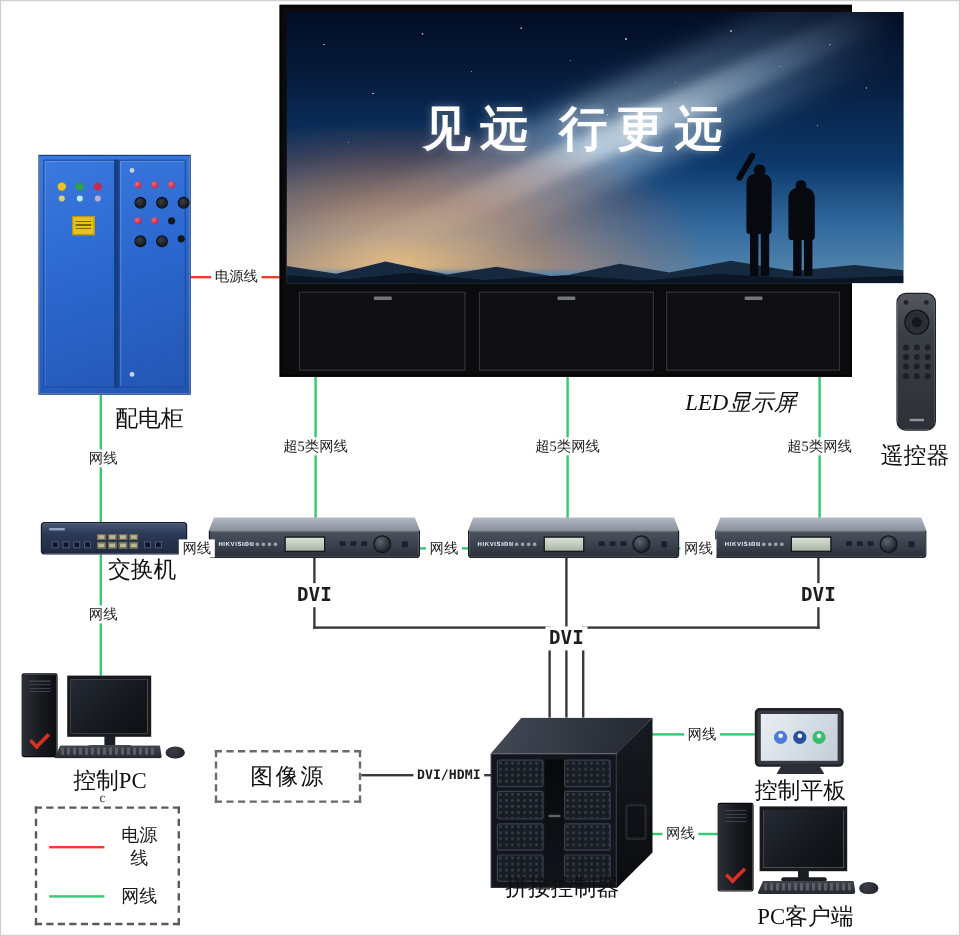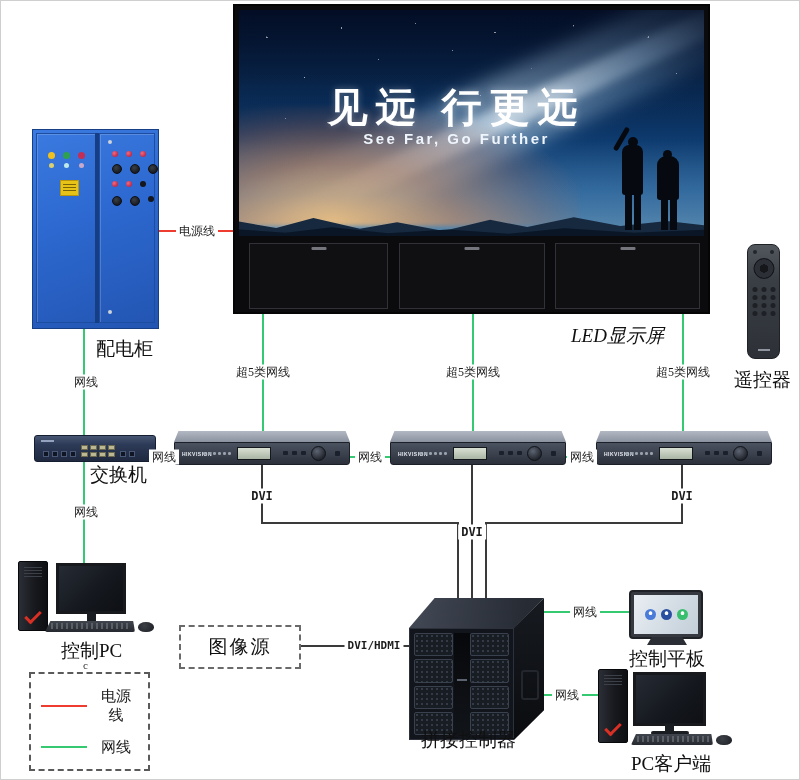--- a/index.html
+++ b/index.html
@@ -3,26 +3,26 @@
 <meta charset="utf-8">
 <style>
   html,body{margin:0;padding:0;background:#fff;}
   .stage{position:relative;width:800px;height:780px;background:#fff;border:1px solid #cfcfcf;box-sizing:border-box;overflow:hidden;font-family:"Liberation Serif",serif;}
   
   .hline,.vline{position:absolute;z-index:1;}
   .gline{background:#35c972;}
   .rline{background:#ee3d30;}
   .kline{background:#3a3a3a;}
   .cable-label{position:absolute;transform:translate(-50%,-50%);background:#fff;padding:0 3px;font:12px "Liberation Serif",serif;color:#1c1c1c;white-space:nowrap;z-index:6;line-height:1.25;}
-  .mono{font-family:"DejaVu Sans Mono",monospace;font-weight:bold;font-size:12px;}
+  .mono{font-family:"DejaVu Sans Mono",monospace;font-weight:bold;font-size:16px;}
   .dev-label{position:absolute;font:19px "Liberation Serif",serif;color:#101010;white-space:nowrap;z-index:5;}
   .center{text-align:center;}
   
   .screen-frame{position:absolute;left:232px;top:3px;width:477px;height:310px;background:#0b0b0d;border:2px solid #050505;box-sizing:border-box;z-index:2;}
-  .screen-img{position:absolute;left:4px;top:4px;width:465px;height:226px;overflow:hidden;background:linear-gradient(180deg,#04122e 0%,#082448 30%,#0d3a6e 58%,#2a6296 80%,#4b7fa6 96%);}
+  .screen-img{position:absolute;left:4px;top:4px;width:514px;height:226px;overflow:hidden;background:linear-gradient(180deg,#04122e 0%,#082448 30%,#0d3a6e 58%,#2a6296 80%,#4b7fa6 96%);}
   .stars{position:absolute;inset:0;background-image:
     radial-gradient(1.4px 1.4px at 6% 12%,rgba(255,255,255,.9) 50%,transparent 55%),
     radial-gradient(1.2px 1.2px at 14% 30%,rgba(255,255,255,.8) 50%,transparent 55%),
     radial-gradient(1.6px 1.6px at 22% 8%,rgba(255,255,255,.95) 50%,transparent 55%),
     radial-gradient(1px 1px at 30% 22%,rgba(255,255,255,.7) 50%,transparent 55%),
     radial-gradient(1.4px 1.4px at 38% 6%,rgba(255,255,255,.85) 50%,transparent 55%),
     radial-gradient(1px 1px at 46% 18%,rgba(255,255,255,.7) 50%,transparent 55%),
     radial-gradient(1.6px 1.6px at 55% 10%,rgba(255,255,255,.9) 50%,transparent 55%),
     radial-gradient(1px 1px at 63% 26%,rgba(255,255,255,.6) 50%,transparent 55%),
     radial-gradient(1.4px 1.4px at 72% 7%,rgba(255,255,255,.9) 50%,transparent 55%),
@@ -186,21 +186,20 @@
         <span class="p-leg1"></span>
         <span class="p-leg2"></span>
       </div>
       <div class="person p2">
         <span class="p-head"></span>
         <span class="p-body"></span>
         <span class="p-leg1"></span>
         <span class="p-leg2"></span>
       </div>
       <div class="slogan-cn">见远 行更远</div>
-      <div class="slogan-en">See Far, Go Further</div>
     </div>
     <div class="panel pa1">
         <span class="plogo"></span>
       </div>
     <div class="panel pa2">
         <span class="plogo"></span>
       </div>
     <div class="panel pa3">
         <span class="plogo"></span>
       </div>

